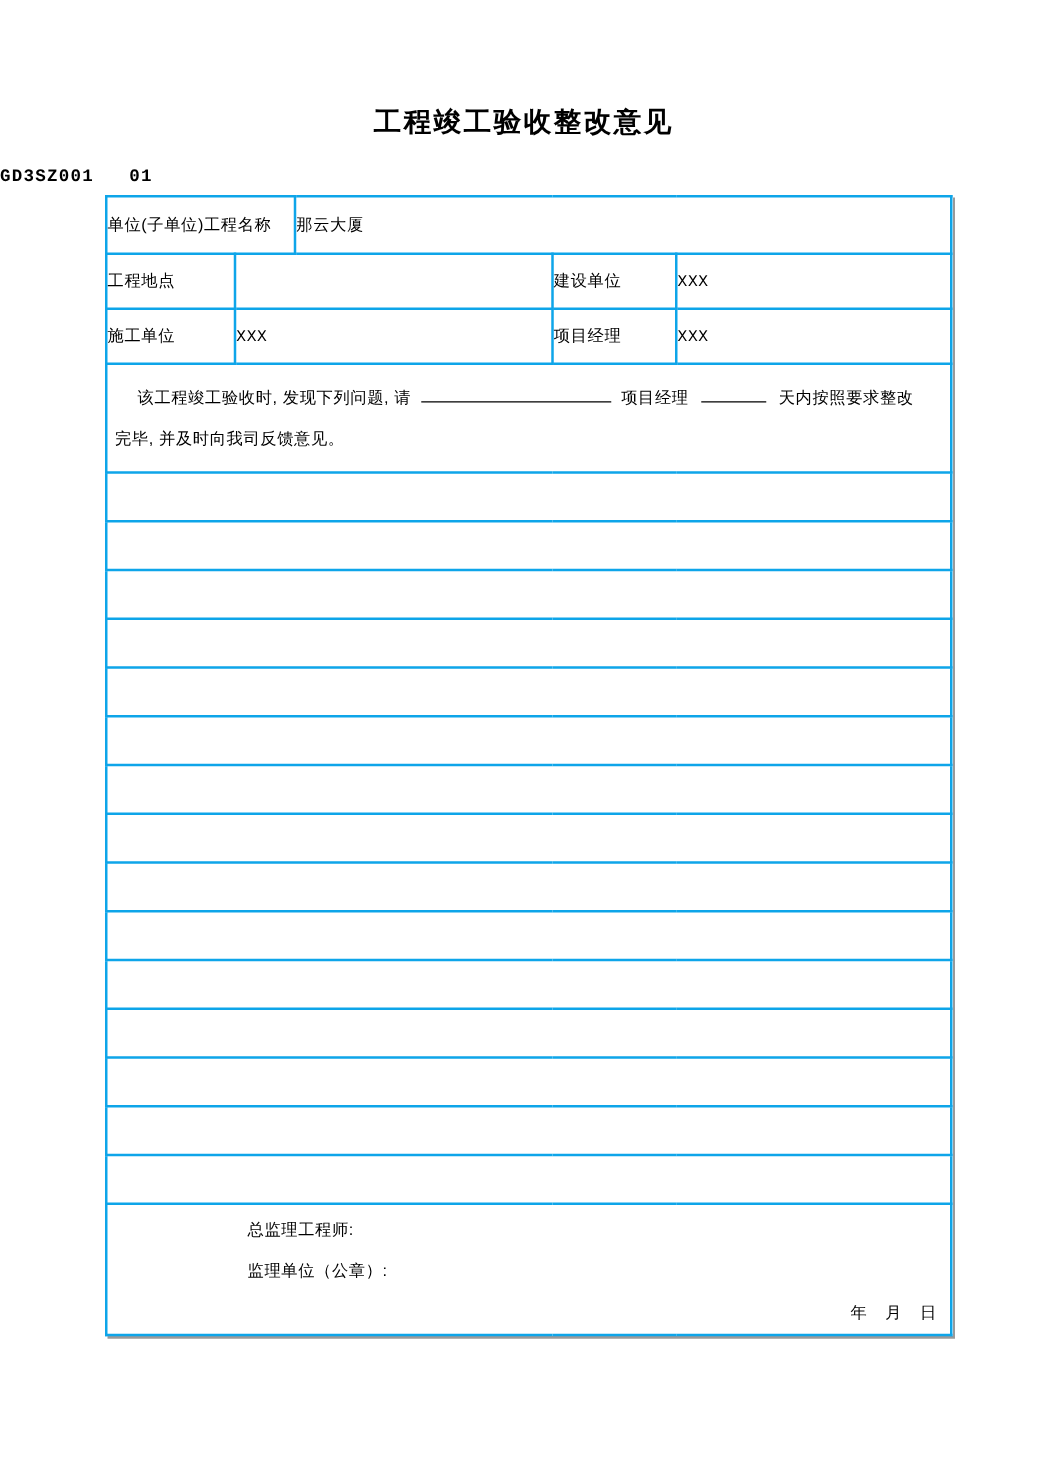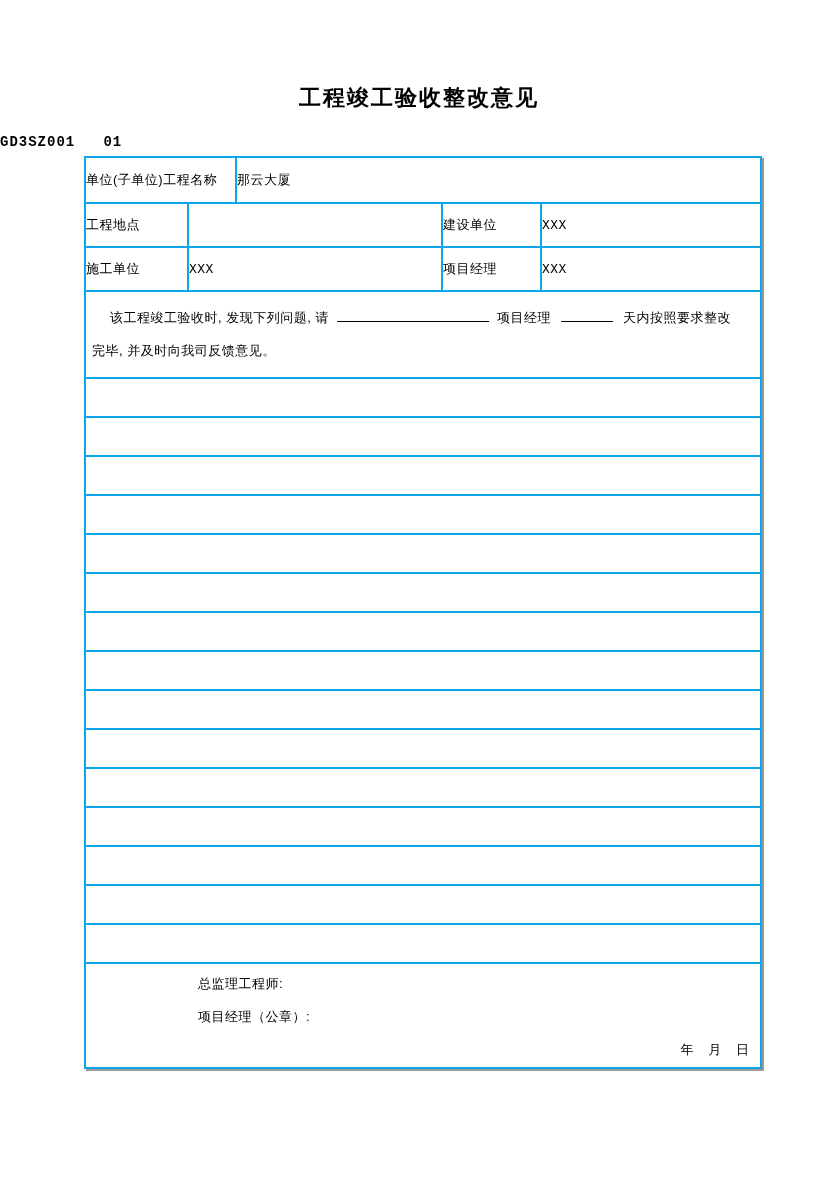--- a/index.html
+++ b/index.html
@@ -171,21 +171,21 @@
         <tr class="empty-row">
           <td colspan="5"></td>
         </tr>
         <tr class="empty-row">
           <td colspan="5"></td>
         </tr>
         <tr class="sig-row">
         <td colspan="5">
           <div class="sig-block">
             <div class="sig-center">总监理工程师:</div>
-            <div class="sig-center">项目经理（公章）:</div>
+            <div class="sig-center">监理单位（公章）:</div>
             <div class="sig-date">年   月   日</div>
           </div>
         </td>
       </tr>
     </tbody>
   </table>
 
 </div>
 
 </body></html>

